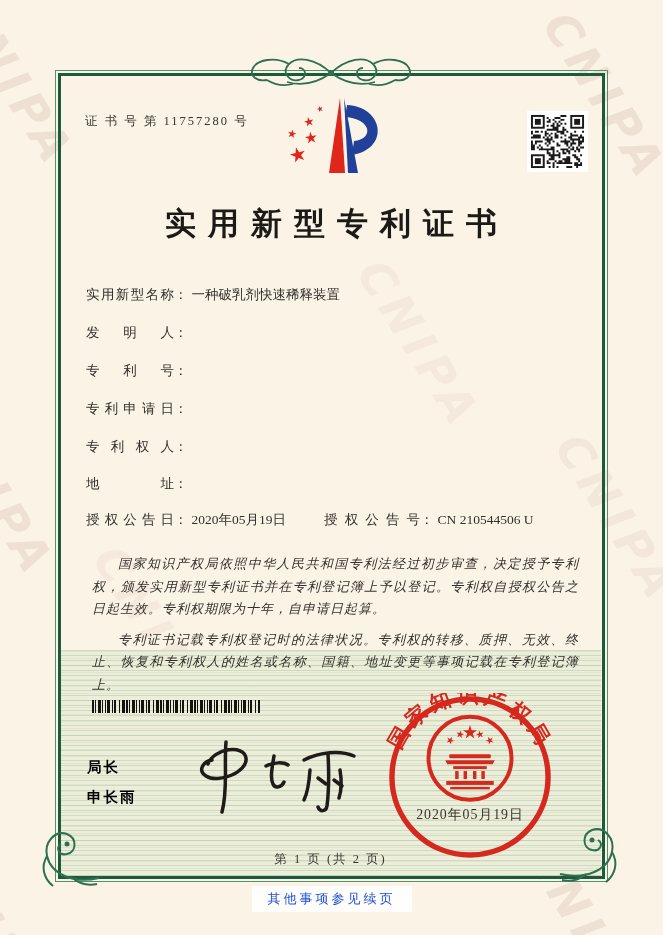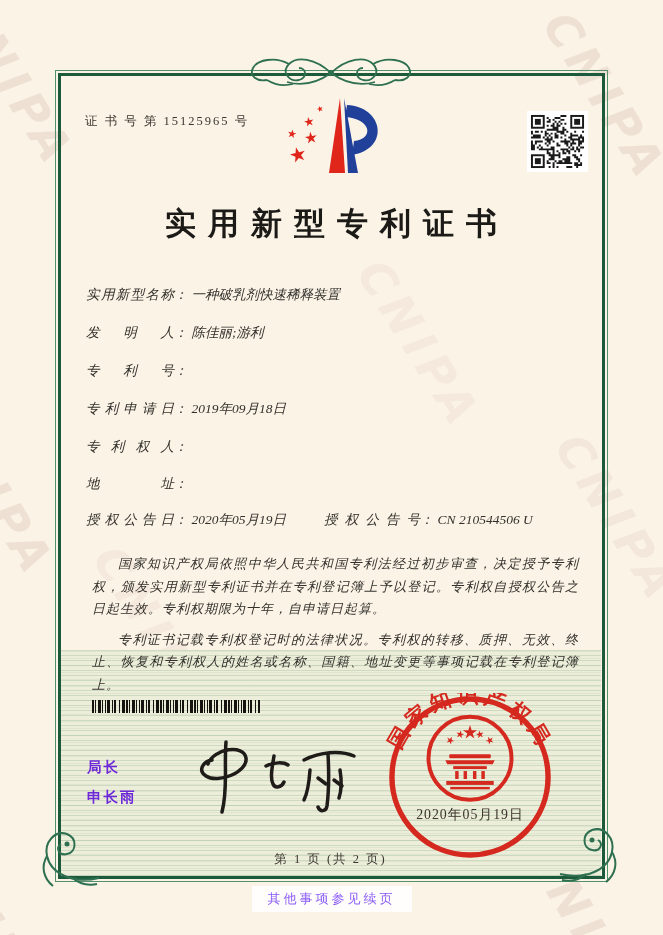--- a/index.html
+++ b/index.html
@@ -24,45 +24,45 @@
   
   .frame-outer{position:absolute;left:55px;top:70px;width:551px;height:810px;
       border:1px solid #53906c;z-index:1;}
   .frame-inner{position:absolute;left:2px;top:2px;right:2px;bottom:2px;border:3px solid #1d5a3b;}
   .content{position:absolute;inset:0;z-index:2;}
   .cert-no{position:absolute;left:85px;top:113px;font-size:12.5px;letter-spacing:2px;color:#3a362f;}
   .logo{position:absolute;left:278px;top:95px;width:120px;height:95px;}
   .qr{position:absolute;left:527px;top:111px;width:57px;height:57px;background:#fff;padding:2px;}
   .title{position:absolute;left:55px;top:203px;width:552px;text-align:center;font-size:31px;
       font-weight:bold;letter-spacing:12px;padding-left:12px;box-sizing:border-box;color:#1c1a17;}
-  .fields{position:absolute;left:86px;top:283px;width:486px;font-size:13.5px;font-style:italic;}
+  .fields{position:absolute;left:86px;top:283px;width:486px;font-size:13.5px;}
   .frow{display:flex;margin-bottom:14px;line-height:24px;}
   .flabel{display:inline-block;width:88px;text-align:justify;text-align-last:justify;flex:none;}
   .fcolon{flex:none;margin-right:4px;}
   .fvalue{flex:1;}
   .frow.addr{line-height:21px;}
   .grant2{margin-left:38px;display:flex;}
   .grant2 .flabel{width:96px;}
   .body-text{position:absolute;left:84px;top:545px;width:503px;font-size:13px;line-height:22.5px;
       letter-spacing:1px;text-align:justify;}
   .body-text p{margin:8px;text-indent:2em;font-style:italic;}
   .barcode{position:absolute;left:92px;top:700px;width:168px;height:13px;
       background:repeating-linear-gradient(90deg,#15120f 0 2px,rgba(0,0,0,0) 2px 3px,#15120f 3px 4px,
       rgba(0,0,0,0) 4px 6px,#15120f 6px 9px,rgba(0,0,0,0) 9px 10px,#15120f 10px 11px,rgba(0,0,0,0) 11px 13px,
       #15120f 13px 14px,rgba(0,0,0,0) 14px 15px,#15120f 15px 18px,rgba(0,0,0,0) 18px 20px,#15120f 20px 21px,
       rgba(0,0,0,0) 21px 22px,#15120f 22px 24px,rgba(0,0,0,0) 24px 27px,#15120f 27px 28px,rgba(0,0,0,0) 28px 30px,
       #15120f 30px 33px,rgba(0,0,0,0) 33px 34px);}
   .director{position:absolute;left:87px;top:752px;font-family:"Liberation Sans","DejaVu Sans",sans-serif;
-      font-weight:600;font-size:14.5px;line-height:30px;letter-spacing:2px;color:#6d28d9;}
+      font-weight:600;font-size:14.5px;line-height:30px;letter-spacing:2px;color:#000000;}
   .sign{position:absolute;left:178px;top:732px;}
   .seal{position:absolute;left:386px;top:693px;width:168px;height:168px;}
   .page-info{position:absolute;left:55px;top:851px;width:551px;text-align:center;font-size:12.5px;
       letter-spacing:2px;color:#3a362f;}
   .cont-note{position:absolute;left:50%;top:886px;transform:translateX(-50%);
-      background:rgba(255,255,255,.9);padding:4px 16px;font-size:13px;letter-spacing:3px;color:#8b5cf6;}
+      background:rgba(255,255,255,.9);padding:4px 16px;font-size:13px;letter-spacing:3px;color:#1d4ed8;}
   .orn-top{position:absolute;left:205px;top:52px;z-index:2;}
   .orn-bl{position:absolute;left:33px;top:824px;z-index:2;}
   .orn-br{position:absolute;left:556px;top:820px;z-index:2;transform:scaleX(-1);}
 </style>
 </head>
 <body>
 
 <div class="page">
 
   <span class="wm wm1">CNIPA</span>
@@ -110,21 +110,21 @@
     <g stroke="#2f7050" fill="none" stroke-width="2">
       <path d="M66 54 C40 60 18 50 14 32 C11 18 22 6 34 10 C44 14 44 28 34 30 C26 32 22 24 28 20"></path>
       <path d="M14 32 C8 42 10 54 20 62"></path>
       <path d="M40 54 C46 60 56 62 64 60"></path>
       <circle cx="34" cy="20" r="2.5" fill="#2f7050" stroke="none"></circle>
     </g>
   </svg>
 
   <div class="content">
 
-    <div class="cert-no">证 书 号 第 15125965 号</div>
+    <div class="cert-no">证 书 号 第 11757280 号</div>
 
     <svg class="logo" viewBox="0 0 120 95">
       <defs>
         <polygon id="st" points="0,-10 2.25,-3.09 9.51,-3.09 3.63,1.18 5.88,8.09 0,3.82 -5.88,8.09 -3.63,1.18 -9.51,-3.09 -2.25,-3.09"></polygon>
       </defs>
       <polygon points="62,3 51,78 67,78" fill="#e0251b"></polygon>
       <polygon points="66,3 70,78 80,78" fill="#20409a"></polygon>
       <path d="M69 10 C106 12 112 54 74 60 L76 46 C96 44 94 24 67 22 Z" fill="#20409a"></path>
       <g fill="#e0251b">
         <use href="#st" transform="translate(42,14) scale(0.32) rotate(-20)"></use>
@@ -155,30 +155,28 @@
 
     <div class="fields">
       <div class="frow">
         <span class="flabel">实用新型名称</span>
           <span class="fcolon">：</span>
         <span class="fvalue">一种破乳剂快速稀释装置</span>
       </div>
       <div class="frow">
         <span class="flabel">发明人</span>
           <span class="fcolon">：</span>
-        <span class="fvalue">陈佳丽;游利</span>
       </div>
       <div class="frow">
         <span class="flabel">专利号</span>
           <span class="fcolon">：</span>
       </div>
       <div class="frow">
         <span class="flabel">专利申请日</span>
           <span class="fcolon">：</span>
-        <span class="fvalue">2019年09月18日</span>
       </div>
       <div class="frow">
         <span class="flabel">专利权人</span>
           <span class="fcolon">：</span>
       </div>
       <div class="frow addr">
         <span class="flabel">地址</span>
           <span class="fcolon">：</span>
       </div>
       <div class="frow">

